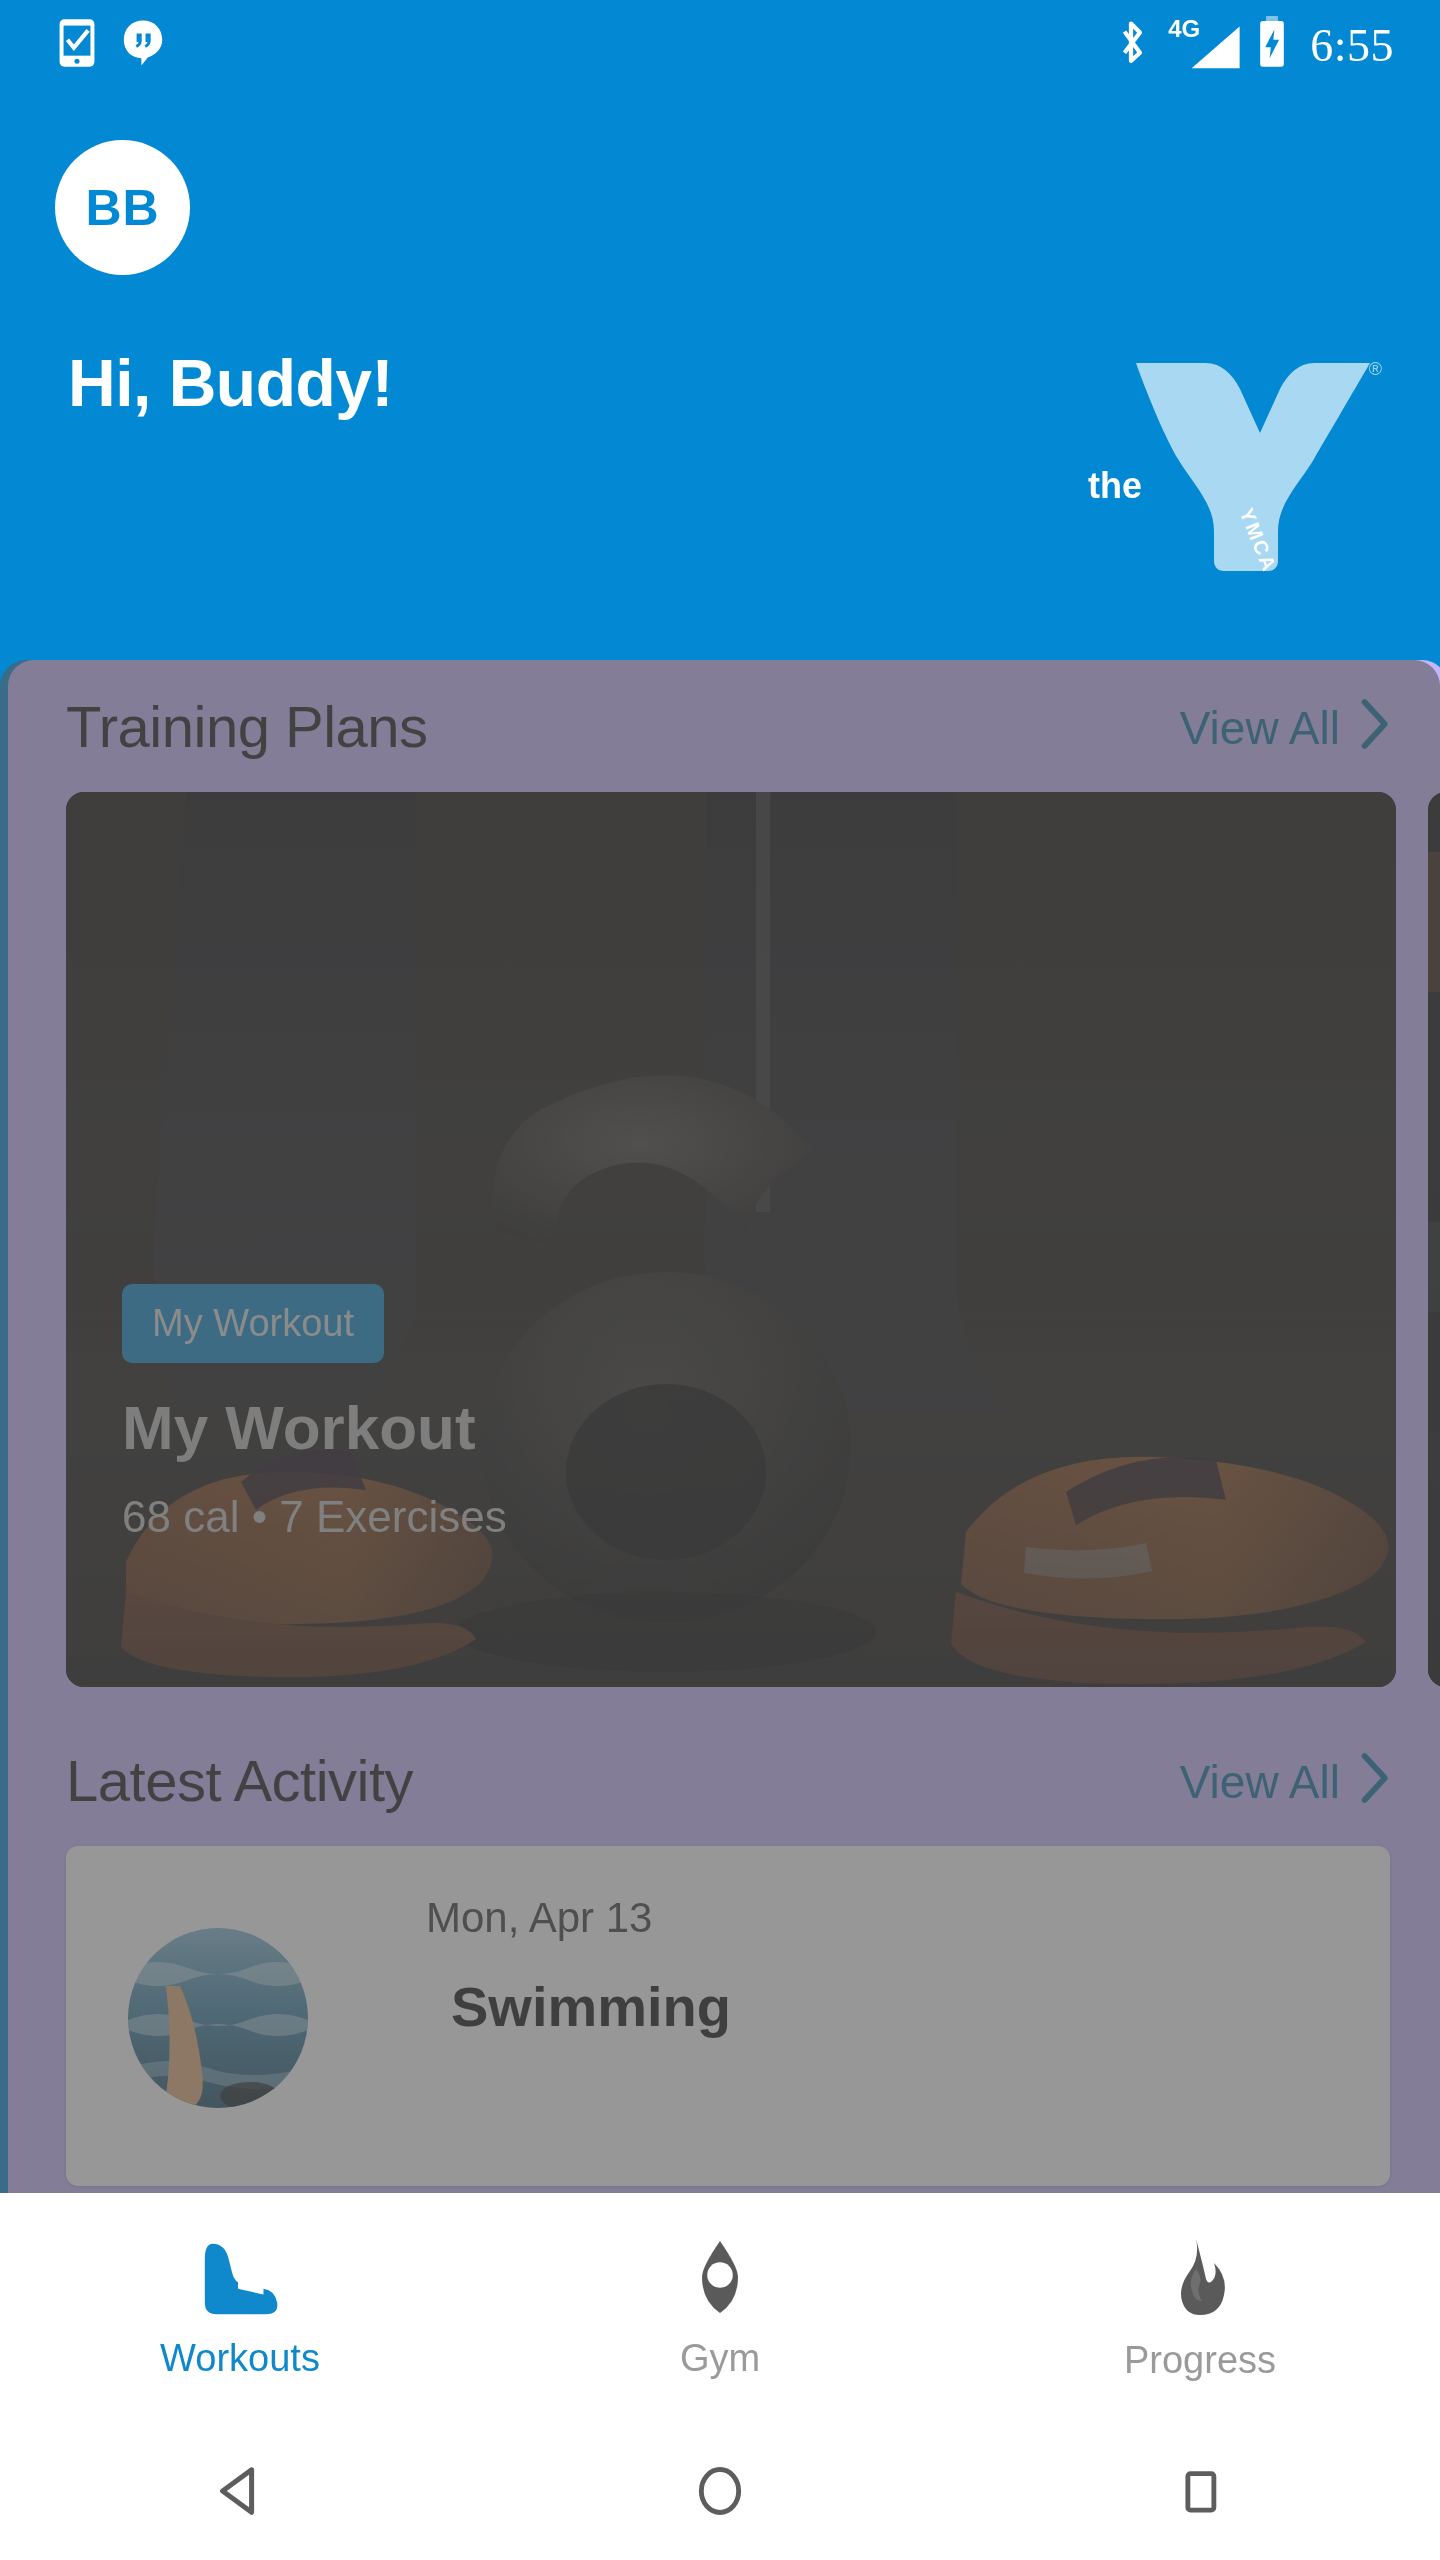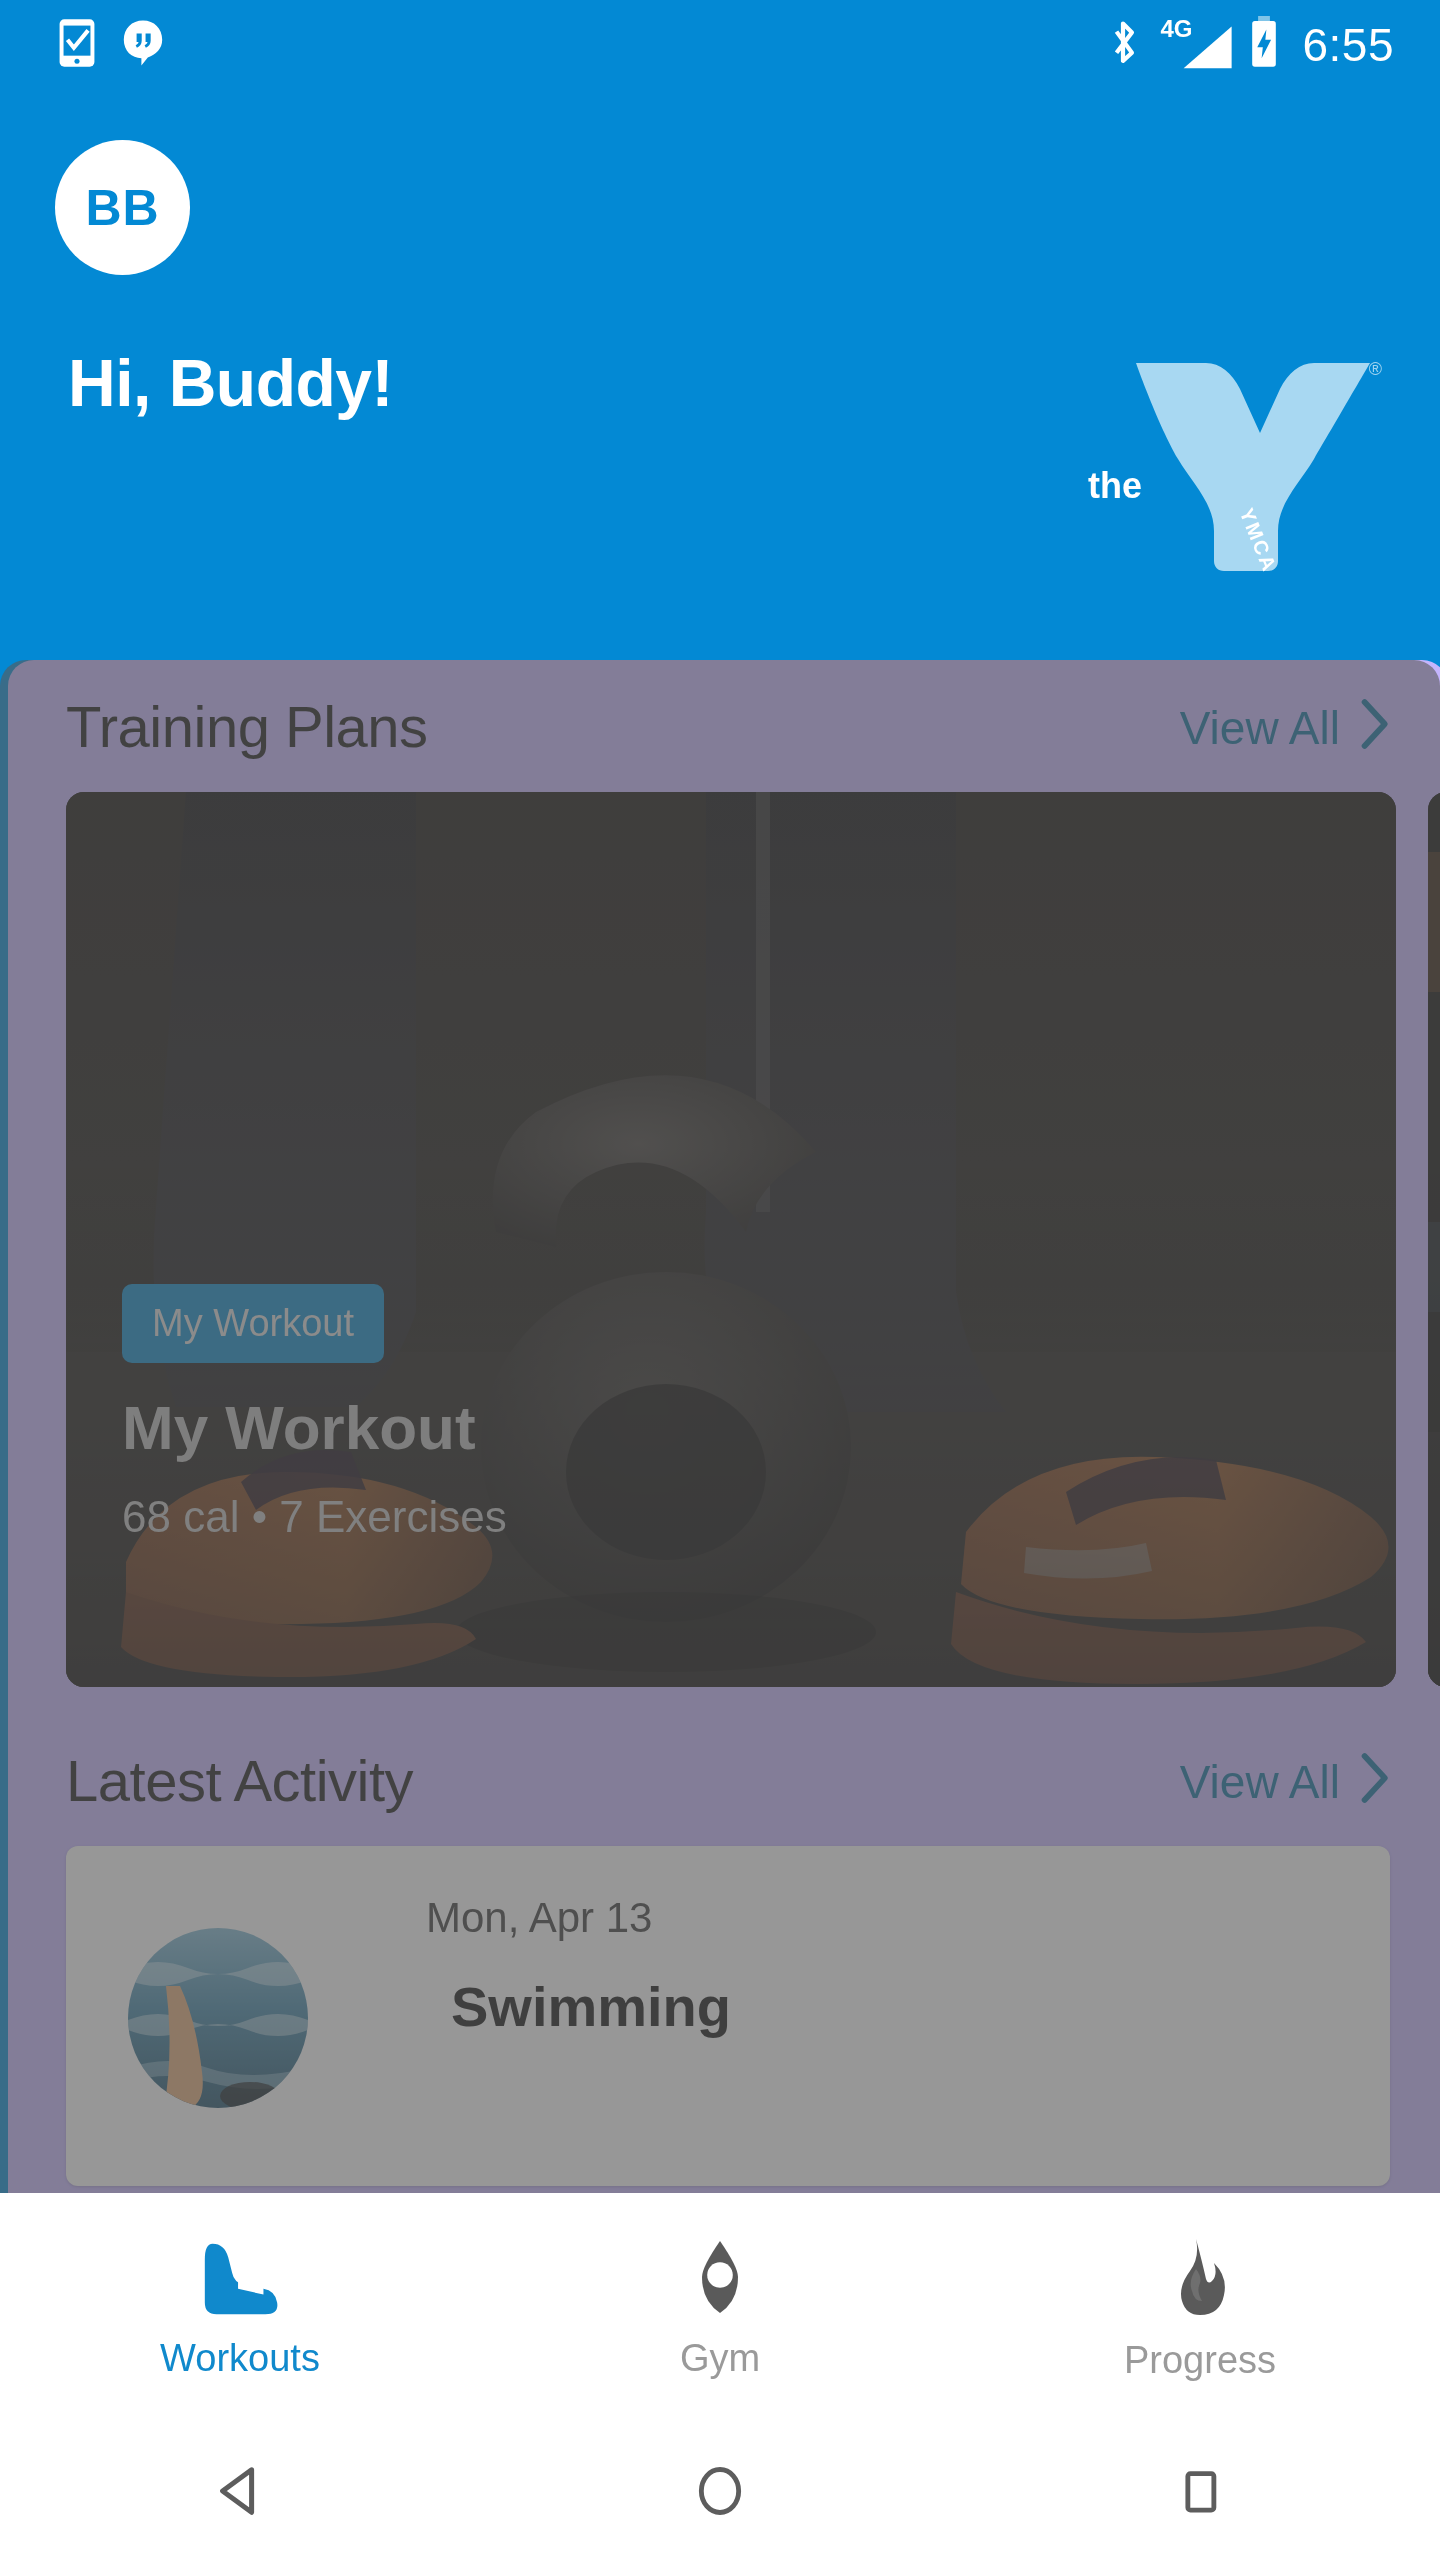--- a/index.html
+++ b/index.html
@@ -16,21 +16,21 @@
     position:absolute; left:0; top:0; width:1440px; height:700px;
     background:#0389d4;
   }
   .statusbar{
     position:absolute; left:0; top:0; width:1440px; height:90px;
     display:flex; align-items:center; color:#fff;
   }
   .sb-left{ display:flex; align-items:center; gap:26px; margin-left:58px; }
   .sb-right{ margin-left:auto; margin-right:46px; display:flex; align-items:center; gap:22px; }
   .sb-icon{ display:block; }
-  .sb-time{ font-size:46px; font-weight:400; letter-spacing:0.5px; color:#fff; }
+  .sb-time{ font-size:46px; font-weight:400; letter-spacing:0.5px; color:#fff;font-family:Liberation Serif, serif; }
   .sig-wrap{ position:relative; width:64px; height:52px; }
   .sig-4g{ position:absolute; left:-2px; top:-4px; font-size:24px; font-weight:700; color:#fff; }
 
   .avatar{
     position:absolute; left:55px; top:140px;
     width:135px; height:135px; border-radius:50%;
     background:#fff; display:flex; align-items:center; justify-content:center;
   }
   .avatar span{ color:#0389d4; font-size:50px; font-weight:700; letter-spacing:1px; }
 

